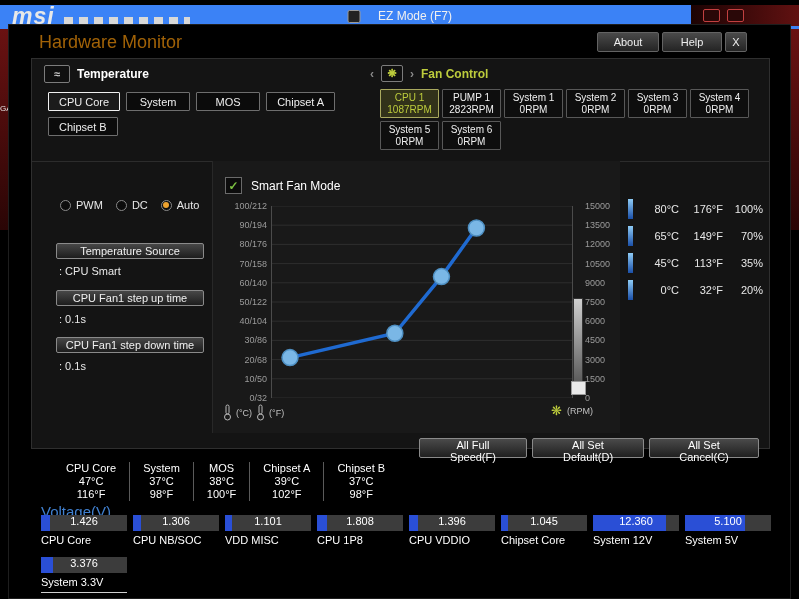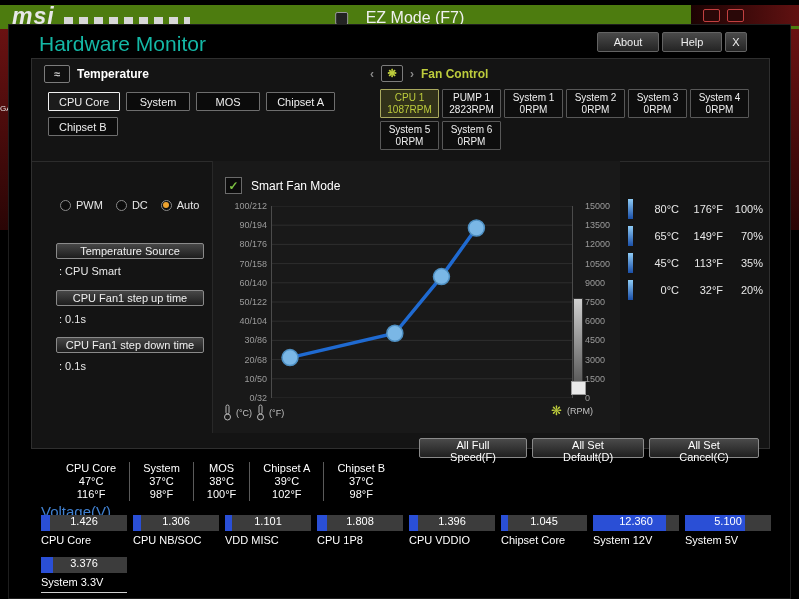--- a/index.html
+++ b/index.html
@@ -5,34 +5,34 @@
   html,body{margin:0;padding:0;background:#000;}
   .screen{position:relative;width:799px;height:599px;background:#000;overflow:hidden;
           font-family:"Liberation Sans",sans-serif;color:#fff;}
 
   
   .edge{position:absolute;top:24px;width:9px;height:206px;background:linear-gradient(180deg,#6b1212,#2a0505);}
   .edge.left{left:0;}.edge.right{right:0;}
   .ga{position:absolute;left:0;top:104px;font-size:8px;color:#e8e8e8;}
 
   
-  .topbar{position:absolute;left:0;top:5px;width:799px;height:24px;background:#4d7c0f;overflow:hidden;}
+  .topbar{position:absolute;left:0;top:5px;width:799px;height:24px;background:#3b82f6;overflow:hidden;}
   .logo{position:absolute;left:12px;top:-2px;font-size:23px;font-weight:bold;font-style:italic;color:#e8e8e8;letter-spacing:1px;}
   .cutglyphs{position:absolute;left:64px;top:12px;width:126px;height:12px;
              background:repeating-linear-gradient(90deg,#d8d8d8 0 9px,transparent 9px 15px);}
-  .ezmode{position:absolute;left:50%;transform:translateX(-50%);top:4px;font-size:16px;color:#f0f0f0;
+  .ezmode{position:absolute;left:50%;transform:translateX(-50%);top:4px;font-size:12px;color:#f0f0f0;
           display:flex;align-items:center;gap:18px;}
   .ez-ico{width:11px;height:11px;border:1px solid #9a9a9a;border-radius:2px;background:#222;}
   .topbar-right{position:absolute;right:0;top:0;width:108px;height:21px;
                 background:linear-gradient(90deg,#1c0303,#611111);display:flex;align-items:center;gap:7px;padding-left:12px;box-sizing:border-box;}
   .tb-ico{width:15px;height:11px;border:1px solid #c24040;border-radius:2px;background:#2a0808;}
 
   
   .modal{position:absolute;left:8px;top:24px;width:783px;height:575px;background:#000;border:1px solid #1e1e1e;box-sizing:border-box;}
-  .title{position:absolute;left:30px;top:7px;font-size:21px;color:#14b8a6;margin:0;font-weight:normal;}
+  .title{position:absolute;left:30px;top:7px;font-size:18px;color:#a16207;margin:0;font-weight:normal;}
   .tb-btns{position:absolute;right:43px;top:7px;display:flex;gap:3px;}
   .tb-btn{height:20px;background:linear-gradient(#4a4a4a,#242424);border:1px solid #636363;color:#eee;
           font-size:11px;font-family:inherit;border-radius:2px;}
   .tb-btn.w1{width:62px;}.tb-btn.w2{width:60px;}.tb-btn.w3{width:22px;}
 
   
   .panel{position:absolute;left:22px;top:33px;width:739px;height:391px;background:#141414;border:1px solid #2f2f2f;box-sizing:border-box;}
   .sec-head{position:absolute;display:flex;align-items:center;gap:7px;font-size:12px;font-weight:bold;}
   .sec-head.temp{left:12px;top:6px;color:#fff;}
   .sec-head.fan{left:338px;top:6px;color:var(--accent,#bdcc3c);}

